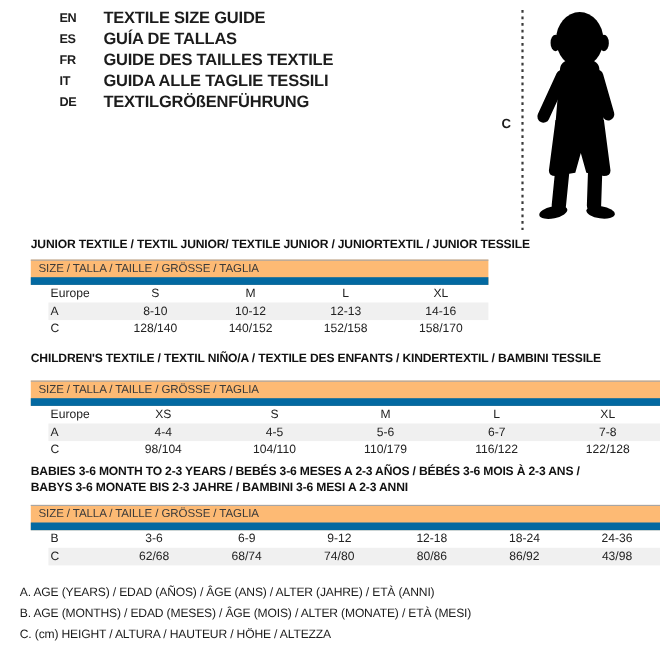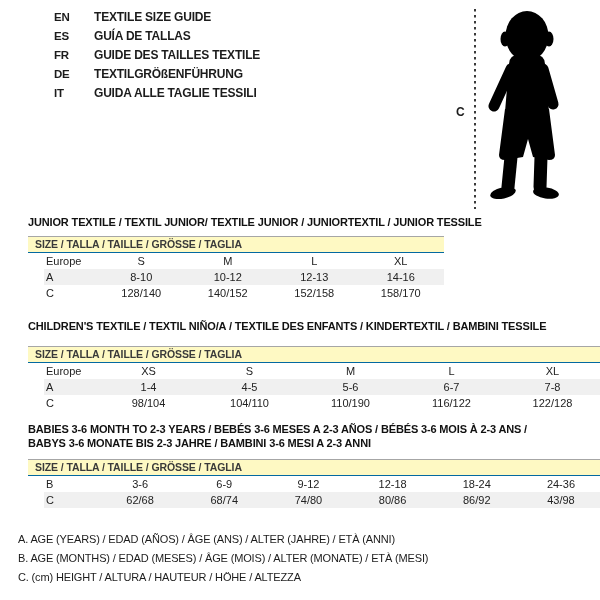--- a/index.html
+++ b/index.html
@@ -4,38 +4,38 @@
 <style>
   html,body{margin:0;padding:0;background:#fff;}
   .page{
     position:relative;width:600px;height:600px;background:#ffffff;overflow:hidden;
     font-family:"Liberation Sans","DejaVu Sans",sans-serif;color:#1c1c1c;
   }
   
   .lang-list{position:absolute;left:22px;top:7px;}
   .lang-row{display:flex;height:19px;align-items:center;margin-left:32px;}
   .lang-code{width:40px;font-weight:bold;font-size:11.5px;letter-spacing:-0.2px;}
-  .lang-title{font-weight:bold;font-size:12px;letter-spacing:-0.2px;white-space:nowrap;}
+  .lang-title{font-weight:bold;font-size:15px;letter-spacing:-0.2px;white-space:nowrap;}
   
   .figure-area{position:absolute;left:452px;top:6px;width:146px;height:206px;}
   .figure-svg{position:absolute;left:0;top:0;}
   .c-label{position:absolute;left:4px;top:99px;font-weight:bold;font-size:12px;}
   
   .section{position:absolute;left:28px;width:577px;}
   .s0{top:215px;}
   .s1{top:319px;}
   .s2{top:422px;}
   .sec-title{font-weight:bold;font-size:11px;line-height:14px;letter-spacing:-0.15px;color:#111;white-space:nowrap;}
   .tbl{width:575px;}
   .s0 .tbl{margin-top:7px;width:416px;}
   .s1 .tbl{margin-top:13px;}
   .s2 .tbl{margin-top:9px;}
   .size-bar{
-    background:#fef9c3;border-top:1px solid #a6a6a6;border-bottom:1px solid #0369a1;
-    font-size:10.5px;line-height:13px;font-weight:700;color:#3a3a3a;
+    background:#fdba74;border-top:1px solid #a6a6a6;border-bottom:7px solid #0369a1;
+    font-size:10.5px;line-height:13px;font-weight:400;color:#3a3a3a;
     padding:1px 0 1px 7px;letter-spacing:-0.1px;
   }
   .trow{display:flex;align-items:center;height:16px;font-size:11px;color:#222;margin-left:16px;}
   .trow.shade{background:#f0f0f0;}
   .tlabel{width:52px;padding-left:2px;}
   .tcell{flex:1;text-align:center;}
   
   .notes{position:absolute;left:18px;top:530px;}
   .note-line{font-weight:normal;font-size:11px;line-height:19px;letter-spacing:-0.15px;white-space:nowrap;}
 </style>
@@ -51,26 +51,26 @@
       </div>
       <div class="lang-row">
         <span class="lang-code">ES</span>
         <span class="lang-title">GUÍA DE TALLAS</span>
       </div>
       <div class="lang-row">
         <span class="lang-code">FR</span>
         <span class="lang-title">GUIDE DES TAILLES TEXTILE</span>
       </div>
       <div class="lang-row">
+        <span class="lang-code">IT</span>
+        <span class="lang-title">GUIDA ALLE TAGLIE TESSILI</span>
+      </div>
+      <div class="lang-row">
         <span class="lang-code">DE</span>
         <span class="lang-title">TEXTILGRÖßENFÜHRUNG</span>
-      </div>
-      <div class="lang-row">
-        <span class="lang-code">IT</span>
-        <span class="lang-title">GUIDA ALLE TAGLIE TESSILI</span>
       </div>
     </div>
 
   <div class="figure-area">
     <svg class="figure-svg" width="146" height="206" viewBox="0 0 146 206" aria-hidden="true">
 
       <line x1="23" y1="3" x2="23" y2="203" stroke="#3a3a3a" stroke-width="2" stroke-dasharray="2.5 3.5"></line>
 
       <g transform="translate(28,3)" fill="#000000" stroke="none">
 
@@ -134,31 +134,31 @@
         <div class="trow">
           <div class="tlabel">Europe</div>
           <div class="tcell">XS</div>
           <div class="tcell">S</div>
           <div class="tcell">M</div>
           <div class="tcell">L</div>
           <div class="tcell">XL</div>
         </div>
         <div class="trow shade">
           <div class="tlabel">A</div>
-          <div class="tcell">1-4</div>
+          <div class="tcell">4-4</div>
           <div class="tcell">4-5</div>
           <div class="tcell">5-6</div>
           <div class="tcell">6-7</div>
           <div class="tcell">7-8</div>
         </div>
         <div class="trow">
           <div class="tlabel">C</div>
           <div class="tcell">98/104</div>
           <div class="tcell">104/110</div>
-          <div class="tcell">110/190</div>
+          <div class="tcell">110/179</div>
           <div class="tcell">116/122</div>
           <div class="tcell">122/128</div>
         </div>
       </div>
     </div>
   <div class="section s2" id="section-2">
       <div class="sec-title">
         <div>BABIES 3-6 MONTH TO 2-3 YEARS / BEBÉS 3-6 MESES A 2-3 AÑOS / BÉBÉS 3-6 MOIS À 2-3 ANS /</div>
         <div>BABYS 3-6 MONATE BIS 2-3 JAHRE / BAMBINI 3-6 MESI A 2-3 ANNI</div>
       </div>

